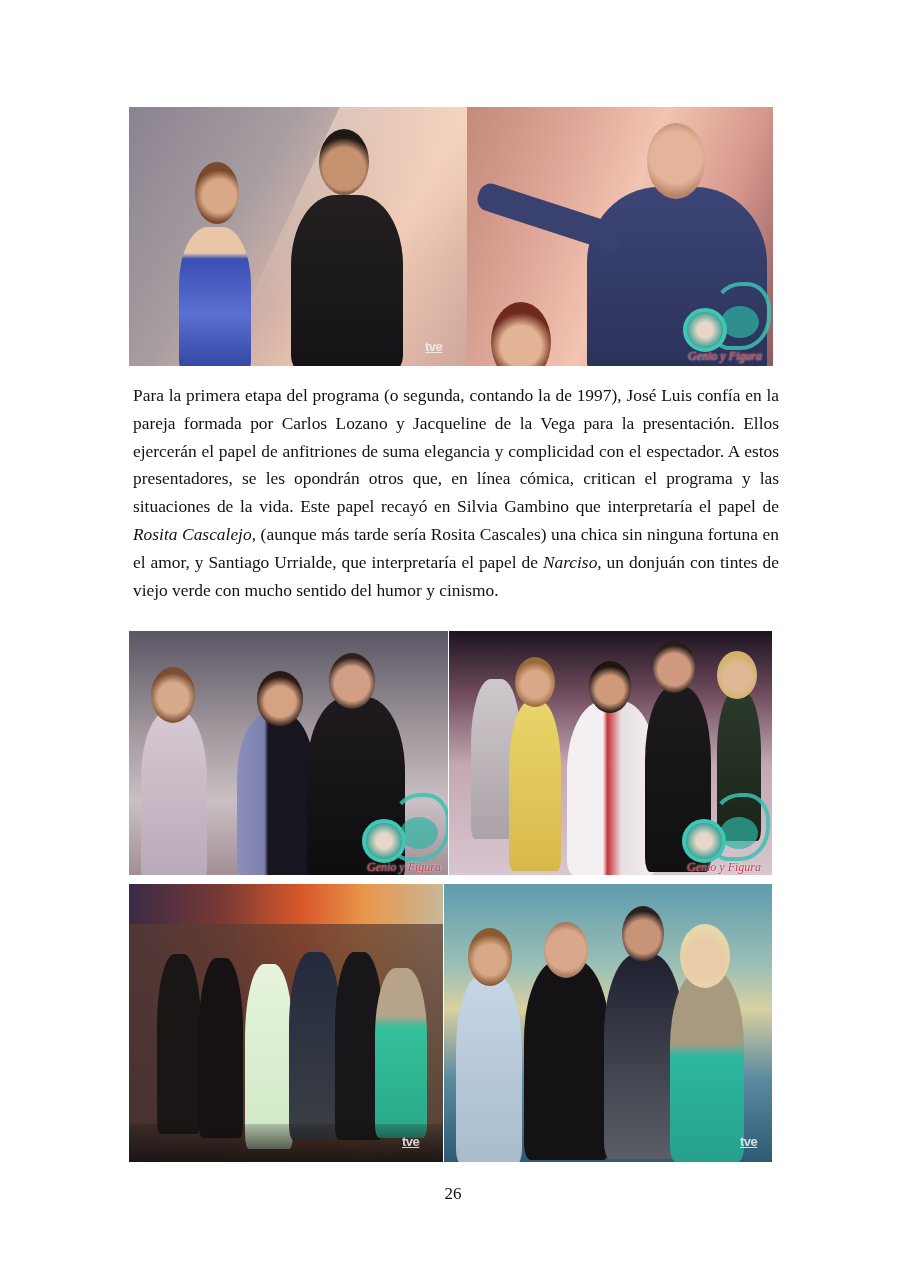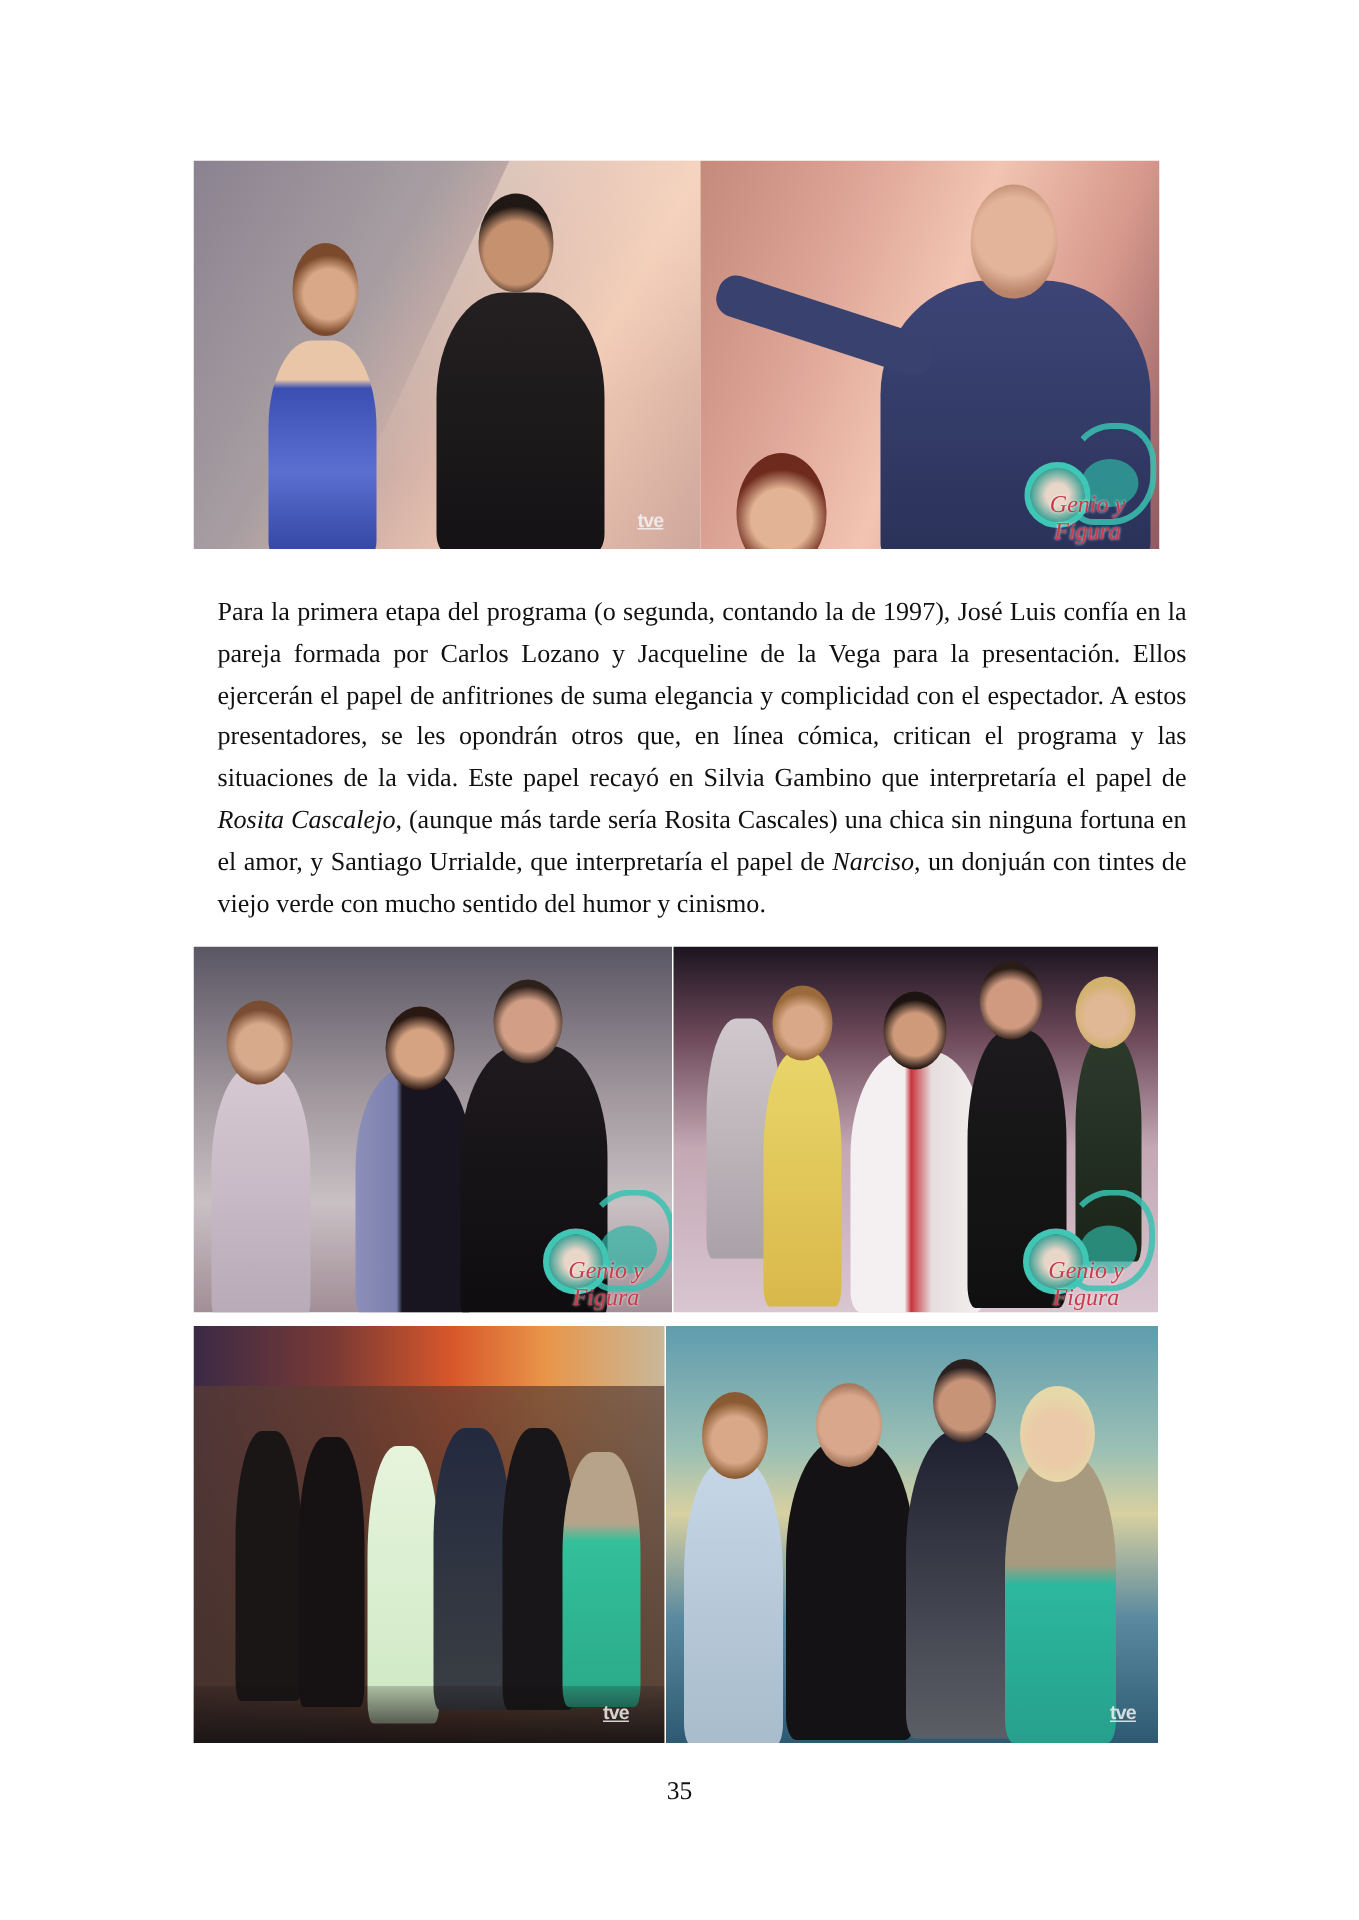--- a/index.html
+++ b/index.html
@@ -12,21 +12,21 @@
   .logo-tve { position:absolute; color:#f3f3f3; font-family:"Liberation Sans", sans-serif;
               font-weight:bold; font-size:13px; letter-spacing:-0.5px; opacity:0.85;text-decoration:underline; }
   .wm { position:absolute; width:88px; height:86px; }
   .wm .ring { position:absolute; left:2px; top:30px; width:36px; height:36px; border-radius:50%;
               border:4px solid #3fc6b5; background:radial-gradient(circle,#e8d6c8 30%,#2c9c90 75%); }
   .wm .swirl { position:absolute; left:30px; top:4px; width:52px; height:60px; border-radius:50% 40% 50% 30%;
                border:4px solid #39c2b1; border-left-color:transparent; opacity:0.85; }
   .wm .swirl2 { position:absolute; left:40px; top:28px; width:38px; height:32px; border-radius:50%;
                 background:#2fb5a4; opacity:0.7; }
   .wm .cap { position:absolute; left:0; bottom:0; width:100%; text-align:center;
-             font-family:"Liberation Serif", serif; font-style:italic; font-size:16px; color:#c83a4a;
+             font-family:"Liberation Serif", serif; font-style:italic; font-size:12px; color:#c83a4a;
              text-shadow:0 0 2px #fff; }
   .para { position:absolute; left:129px; top:378px; width:646px; font-size:17.4px; line-height:27.8px;
           text-align:justify; }
   .para em { font-style:italic; }
   .page-num { position:absolute; left:0; width:906px; top:1184px; text-align:center; font-size:17px; }
 </style>
 </head>
 <body>
 
 <div class="photo" style="left:129px; top:107px; width:644px; height:259px;">
@@ -47,21 +47,21 @@
     <div class="head" style="left:24px; top:195px; width:60px; height:80px; background:radial-gradient(circle at 50% 55%,#e2b394 38%,#6e2a1c 62%);"></div>
     <div class="wm" style="right:4px; bottom:2px;">
       <div class="swirl"></div>
         <div class="swirl2"></div>
         <div class="ring"></div>
       <div class="cap">Genio y Figura</div>
     </div>
   </div>
 </div>
 
-<p class="para" style="margin:16px;">
+<p class="para" style="margin:4px;">
   <span>Para la primera etapa del programa (o segunda, contando la de 1997), José Luis confía en la pareja formada por Carlos Lozano y Jacqueline de la Vega para la presentación. Ellos ejercerán el papel de anfitriones de suma elegancia y complicidad con el espectador. A estos presentadores, se les opondrán otros que, en línea cómica, critican el programa y  las situaciones de la vida. Este papel recayó en Silvia Gambino que interpretaría el papel de </span><em>Rosita Cascalejo</em><span>, (aunque más tarde sería Rosita Cascales) una chica sin ninguna fortuna en el amor, y Santiago Urrialde, que interpretaría el papel de </span><em>Narciso</em><span>, un donjuán con tintes de viejo verde con mucho sentido del humor y cinismo.</span>
 </p>
 
 <div class="photo" style="left:129px; top:631px; width:643px; height:244px;">
   <div class="panel" style="left:0; width:319px; background:linear-gradient(180deg,#5a5664 0%,#a0969c 40%,#c9c0c4 70%,#a28e96 100%);">
     <div class="fig" style="left:12px; top:80px; width:66px; height:170px; background:linear-gradient(180deg,#d7c9d2,#b8a9b8);"></div>
     <div class="head" style="left:22px; top:36px; width:44px; height:56px; background:radial-gradient(circle at 50% 55%,#d7aa8c 40%,#7a4d33 65%);"></div>
     <div class="fig" style="left:108px; top:82px; width:78px; height:165px; background:linear-gradient(90deg,#8c8fb8 0%,#7c80ae 35%,#181420 40%,#181420 100%);"></div>
     <div class="head" style="left:128px; top:40px; width:46px; height:56px; background:radial-gradient(circle at 50% 55%,#d6a382 40%,#2a1812 65%);"></div>
     <div class="fig" style="left:178px; top:66px; width:98px; height:185px; background:linear-gradient(180deg,#1e1a1e,#0e0c0e);"></div>
@@ -110,13 +110,13 @@
     <div class="fig" style="left:80px; top:76px; width:86px; height:200px; background:#141214;"></div>
     <div class="head" style="left:100px; top:38px; width:44px; height:56px; background:radial-gradient(circle at 50% 50%,#d9a88c 55%,#a6785e 75%);"></div>
     <div class="fig" style="left:160px; top:70px; width:80px; height:205px; background:linear-gradient(180deg,#1e2030,#5c5e66);"></div>
     <div class="head" style="left:178px; top:22px; width:42px; height:56px; background:radial-gradient(circle at 50% 55%,#c89478 45%,#2a2020 68%);"></div>
     <div class="fig" style="left:226px; top:86px; width:74px; height:192px; background:linear-gradient(180deg,#a89a7e 0%,#a89a7e 38%,#2cb8a0 45%,#26a08c 100%);"></div>
     <div class="head" style="left:236px; top:40px; width:50px; height:64px; background:radial-gradient(circle at 50% 55%,#eacaa8 40%,#e6d8a8 68%);"></div>
     <span class="logo-tve" style="left:296px; top:250px;">tve</span>
   </div>
 </div>
 
-<div class="page-num">35</div>
+<div class="page-num">26</div>
 
 </body></html>

